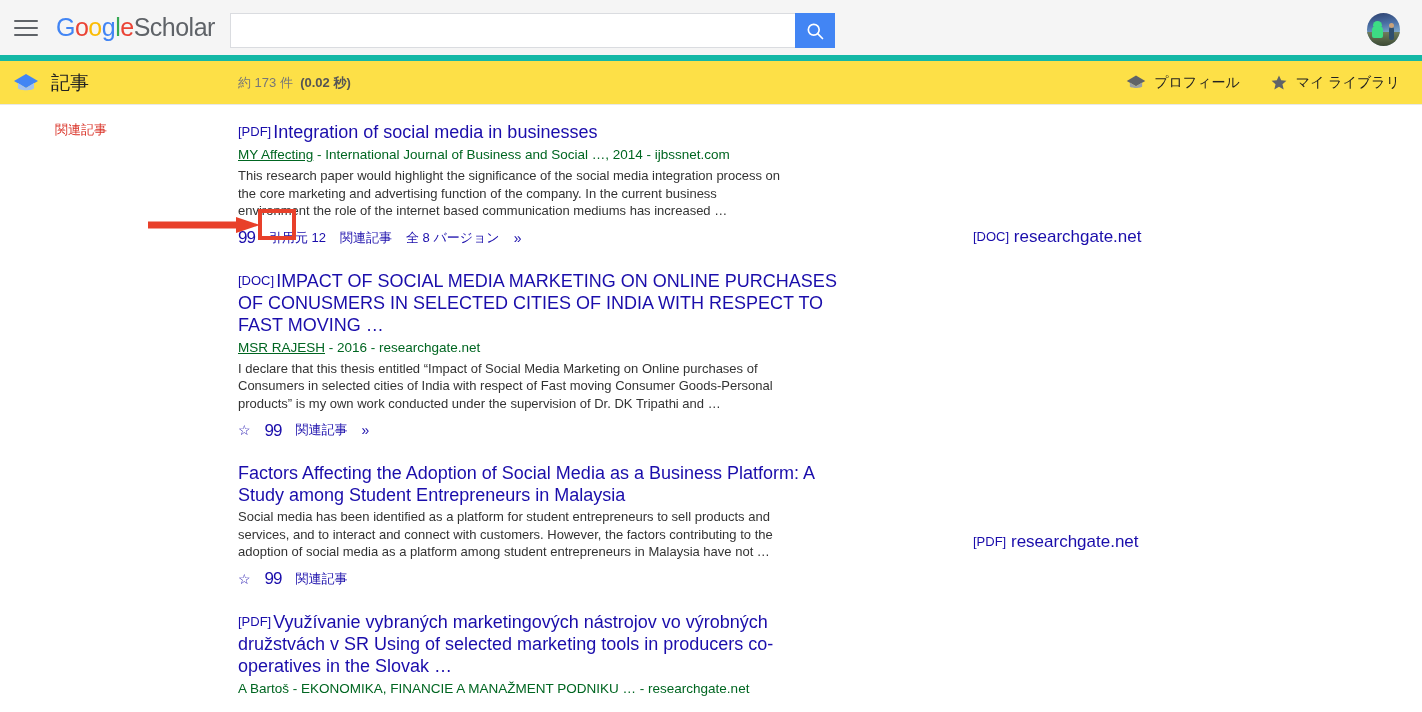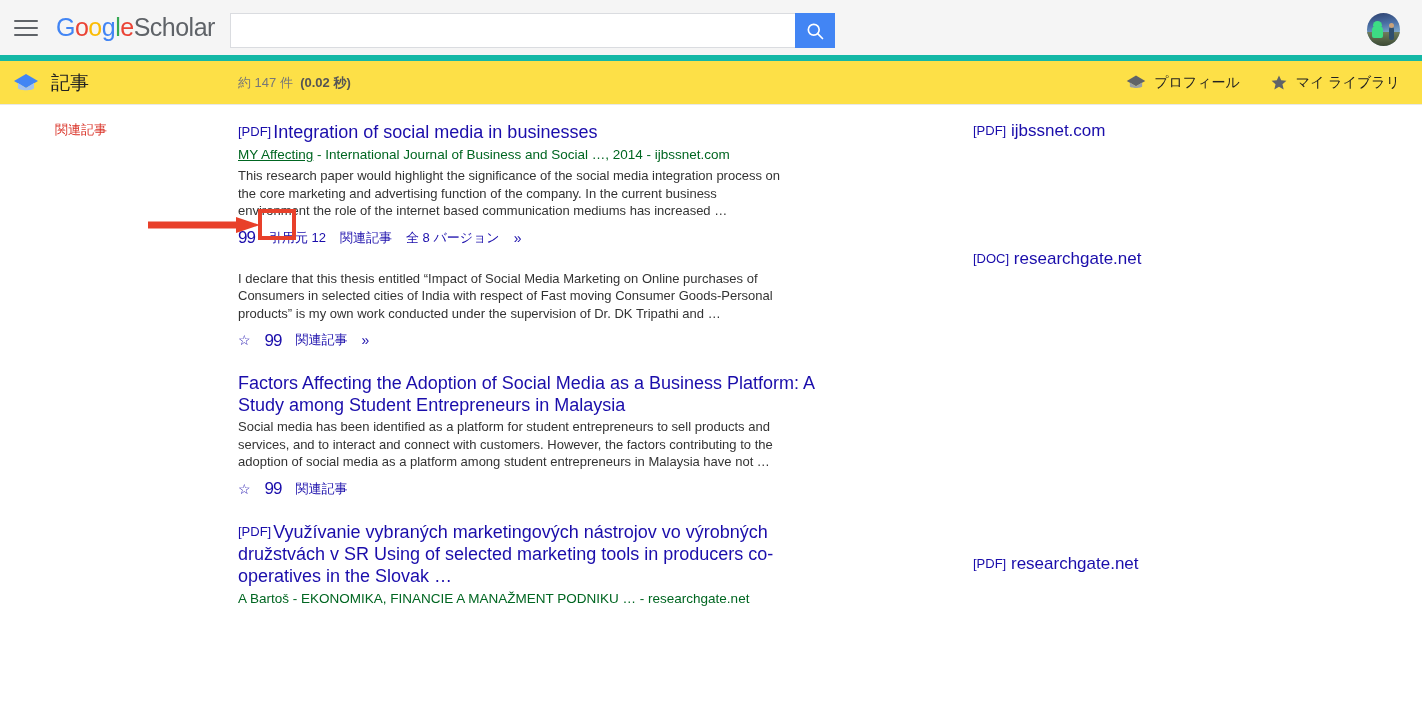--- a/index.html
+++ b/index.html
@@ -250,21 +250,21 @@
   </div>
 </div>
 
 <div id="subbar">
   <svg id="cap-icon" viewBox="0 0 26 22">
     <polygon points="13,2 25,9 13,16 1,9" fill="#4285f4"></polygon>
     <path d="M5,11 L5,16 C5,19 21,19 21,16 L21,11 L13,16 Z" fill="#a3c2f0"></path>
   </svg>
   <div id="articles-title">記事</div>
   <div id="result-stats">
-    <span>約 147 件</span>
+    <span>約 173 件</span>
     &nbsp;<b>(0.02 秒)</b>
   </div>
 
   <div id="subbar-right">
     <div class="subbar-link">
       <svg width="20" height="17" viewBox="0 0 26 22">
         <polygon points="13,2 25,9 13,16 1,9" fill="#5f6368"></polygon>
         <path d="M5,11 L5,16 C5,19 21,19 21,16 L21,11 L13,16 Z" fill="#9aa0a6"></path>
       </svg>
       <span>プロフィール</span>
@@ -297,20 +297,26 @@
       <div class="res-actions">
         <span class="act act-quote">99</span>
         <span class="act">引用元 12</span>
         <span class="act">関連記事</span>
         <span class="act">全 8 バージョン</span>
         <span class="act act-more">»</span>
       </div>
     </div>
 
     <div class="result" style="margin-top:22px;">
+      <div class="res-title caps">
+        <span class="tag">[DOC]</span><span>IMPACT OF SOCIAL MEDIA MARKETING ON ONLINE PURCHASES OF CONUSMERS IN SELECTED CITIES OF INDIA WITH RESPECT TO FAST MOVING …</span>
+      </div>
+      <div class="res-meta">
+        <span class="author">MSR RAJESH</span><span> - 2016 - researchgate.net</span>
+      </div>
       <div class="res-snippet">I declare that this thesis entitled “Impact of Social Media Marketing on Online purchases of Consumers in selected cities of India with respect of Fast moving Consumer Goods-Personal products” is my own work conducted under the supervision of Dr. DK Tripathi and …</div>
       <div class="res-actions">
         <span class="act act-star">☆</span>
         <span class="act act-quote">99</span>
         <span class="act">関連記事</span>
         <span class="act act-more">»</span>
       </div>
     </div>
 
     <div class="result" style="margin-top:22px;">
@@ -331,24 +337,20 @@
       </div>
       <div class="res-meta">
         <span>A Bartoš</span><span> - EKONOMIKA, FINANCIE A MANAŽMENT PODNIKU … - researchgate.net</span>
       </div>
 
     </div>
 
   </div>
 
   <div id="right-col">
-    <div class="right-link" style="height:22px;">
-      <span class="tag">[PDF]</span>
-      <span>ijbssnet.com</span>
-    </div>
     <div class="right-link" style="margin-top:106px;">
       <span class="tag">[DOC]</span>
       <span>researchgate.net</span>
     </div>
     <div class="right-link" style="margin-top:285px;">
       <span class="tag">[PDF]</span>
       <span>researchgate.net</span>
     </div>
   </div>
 </div>

